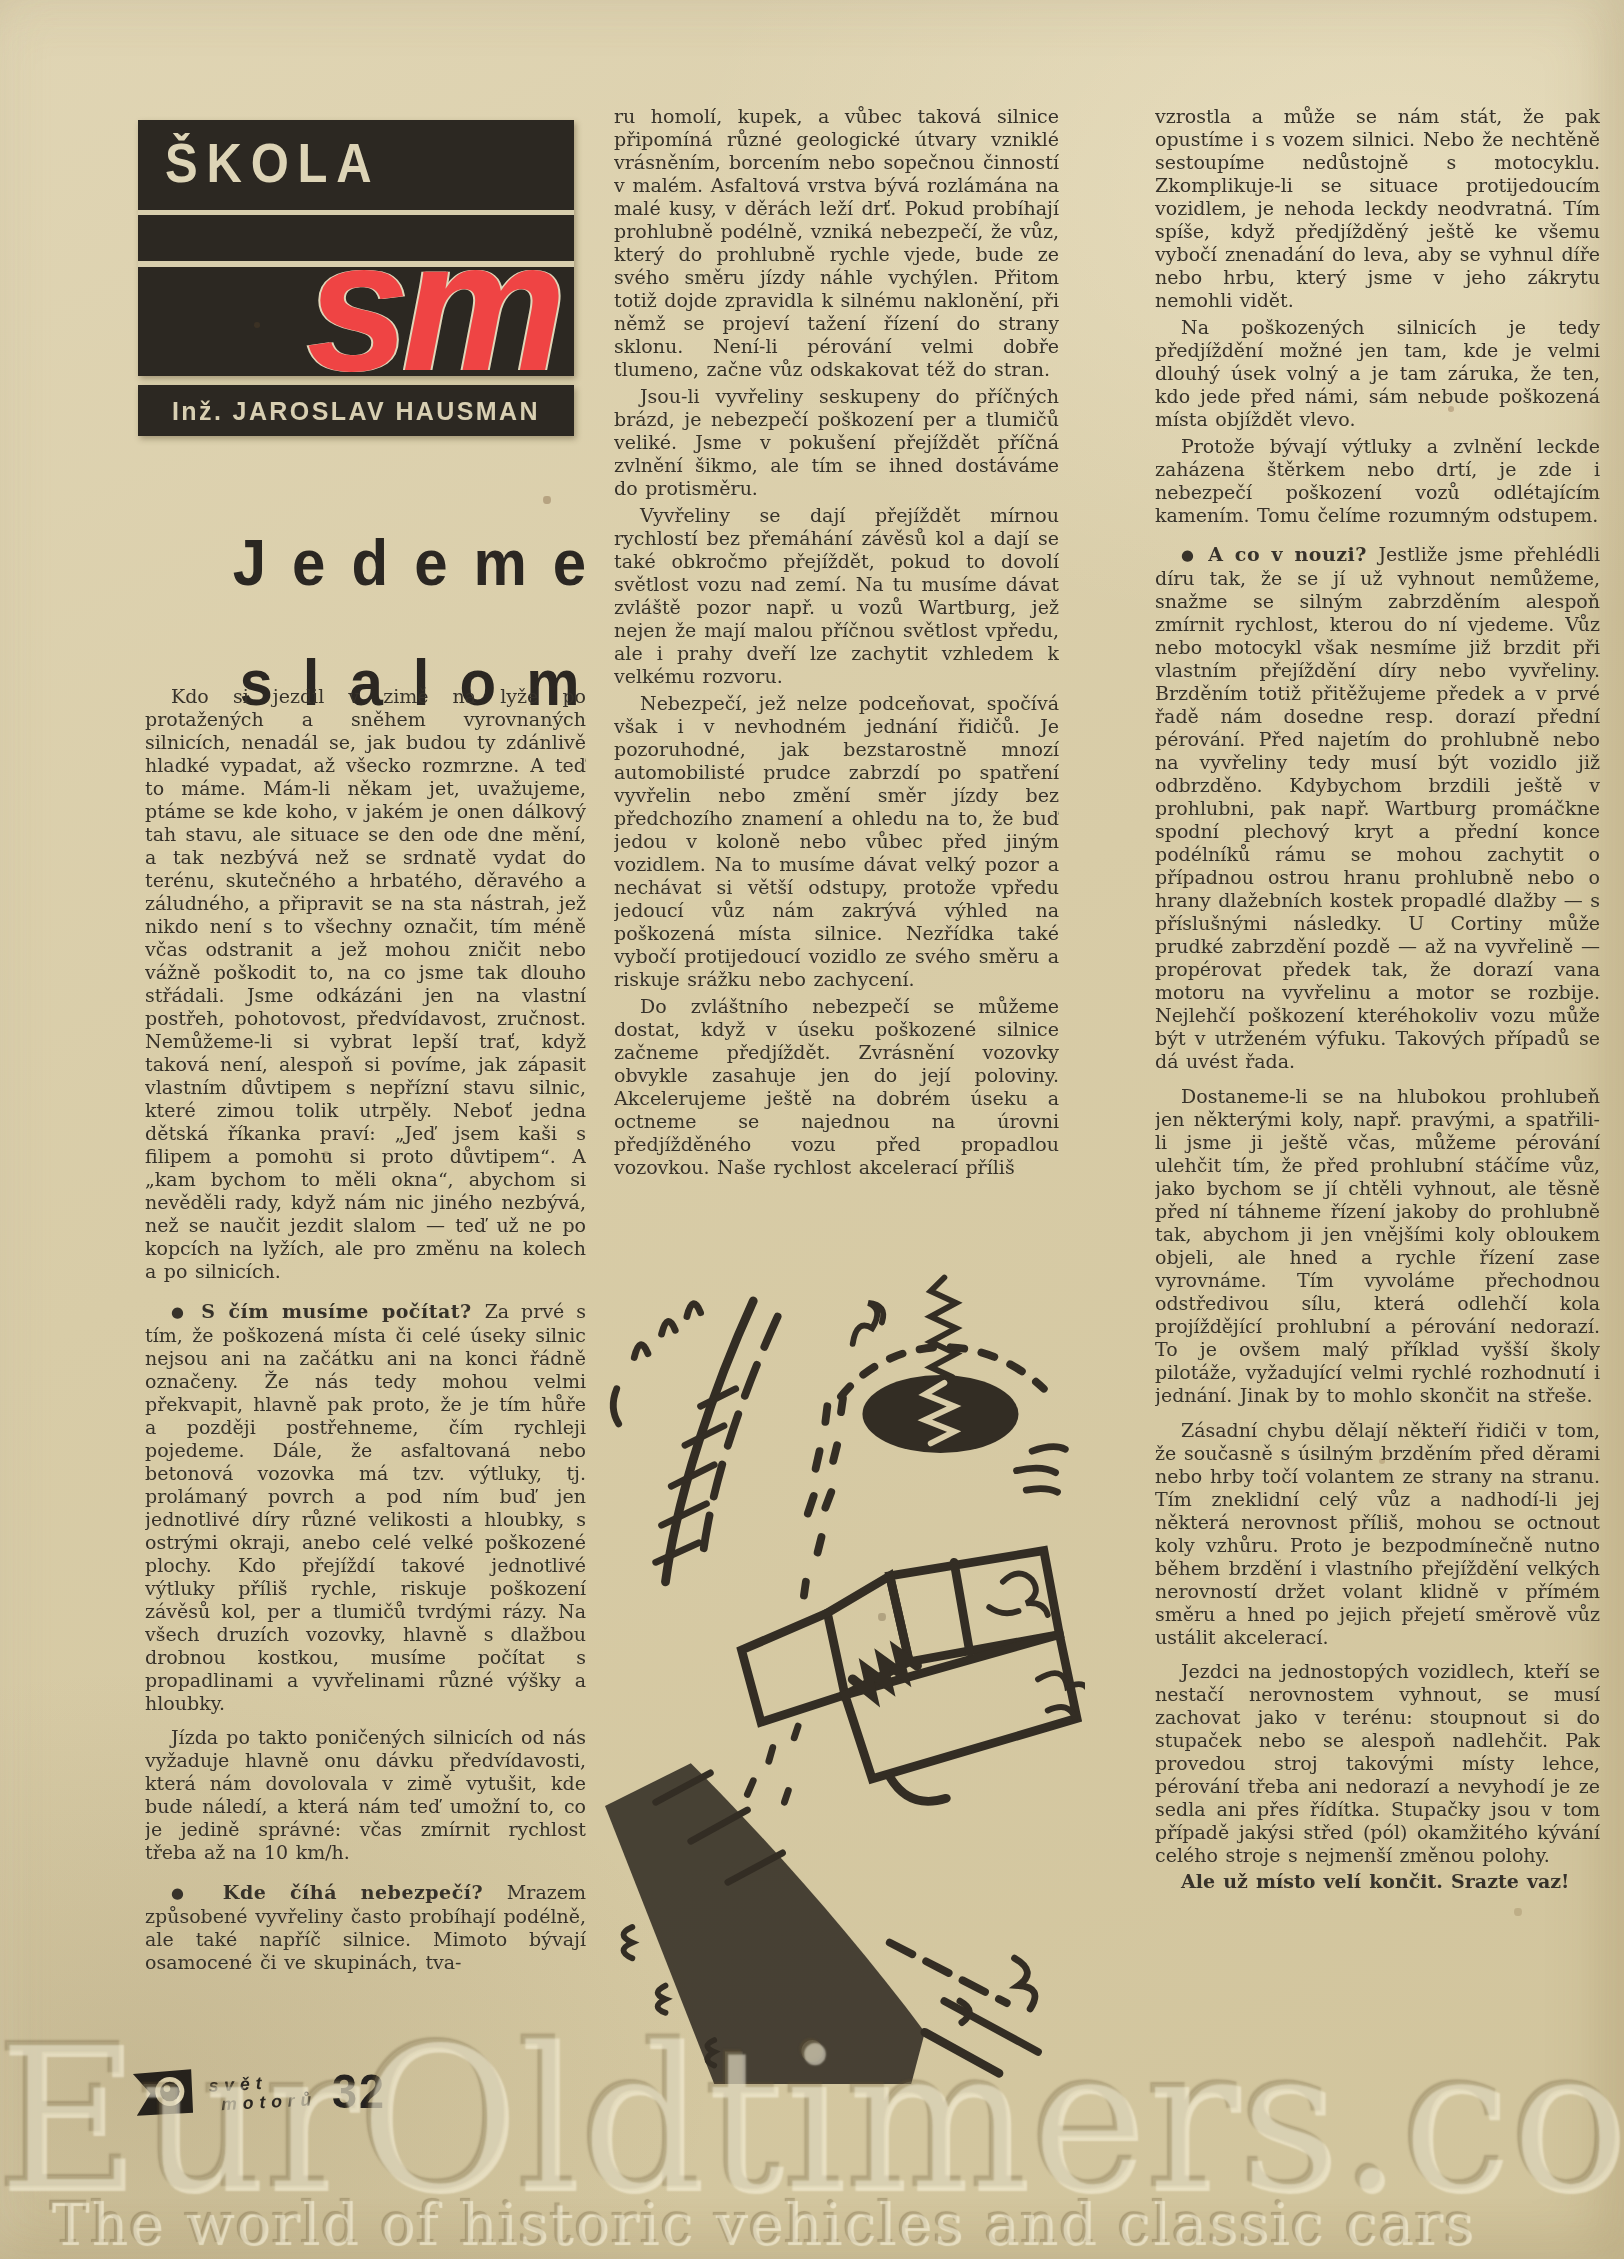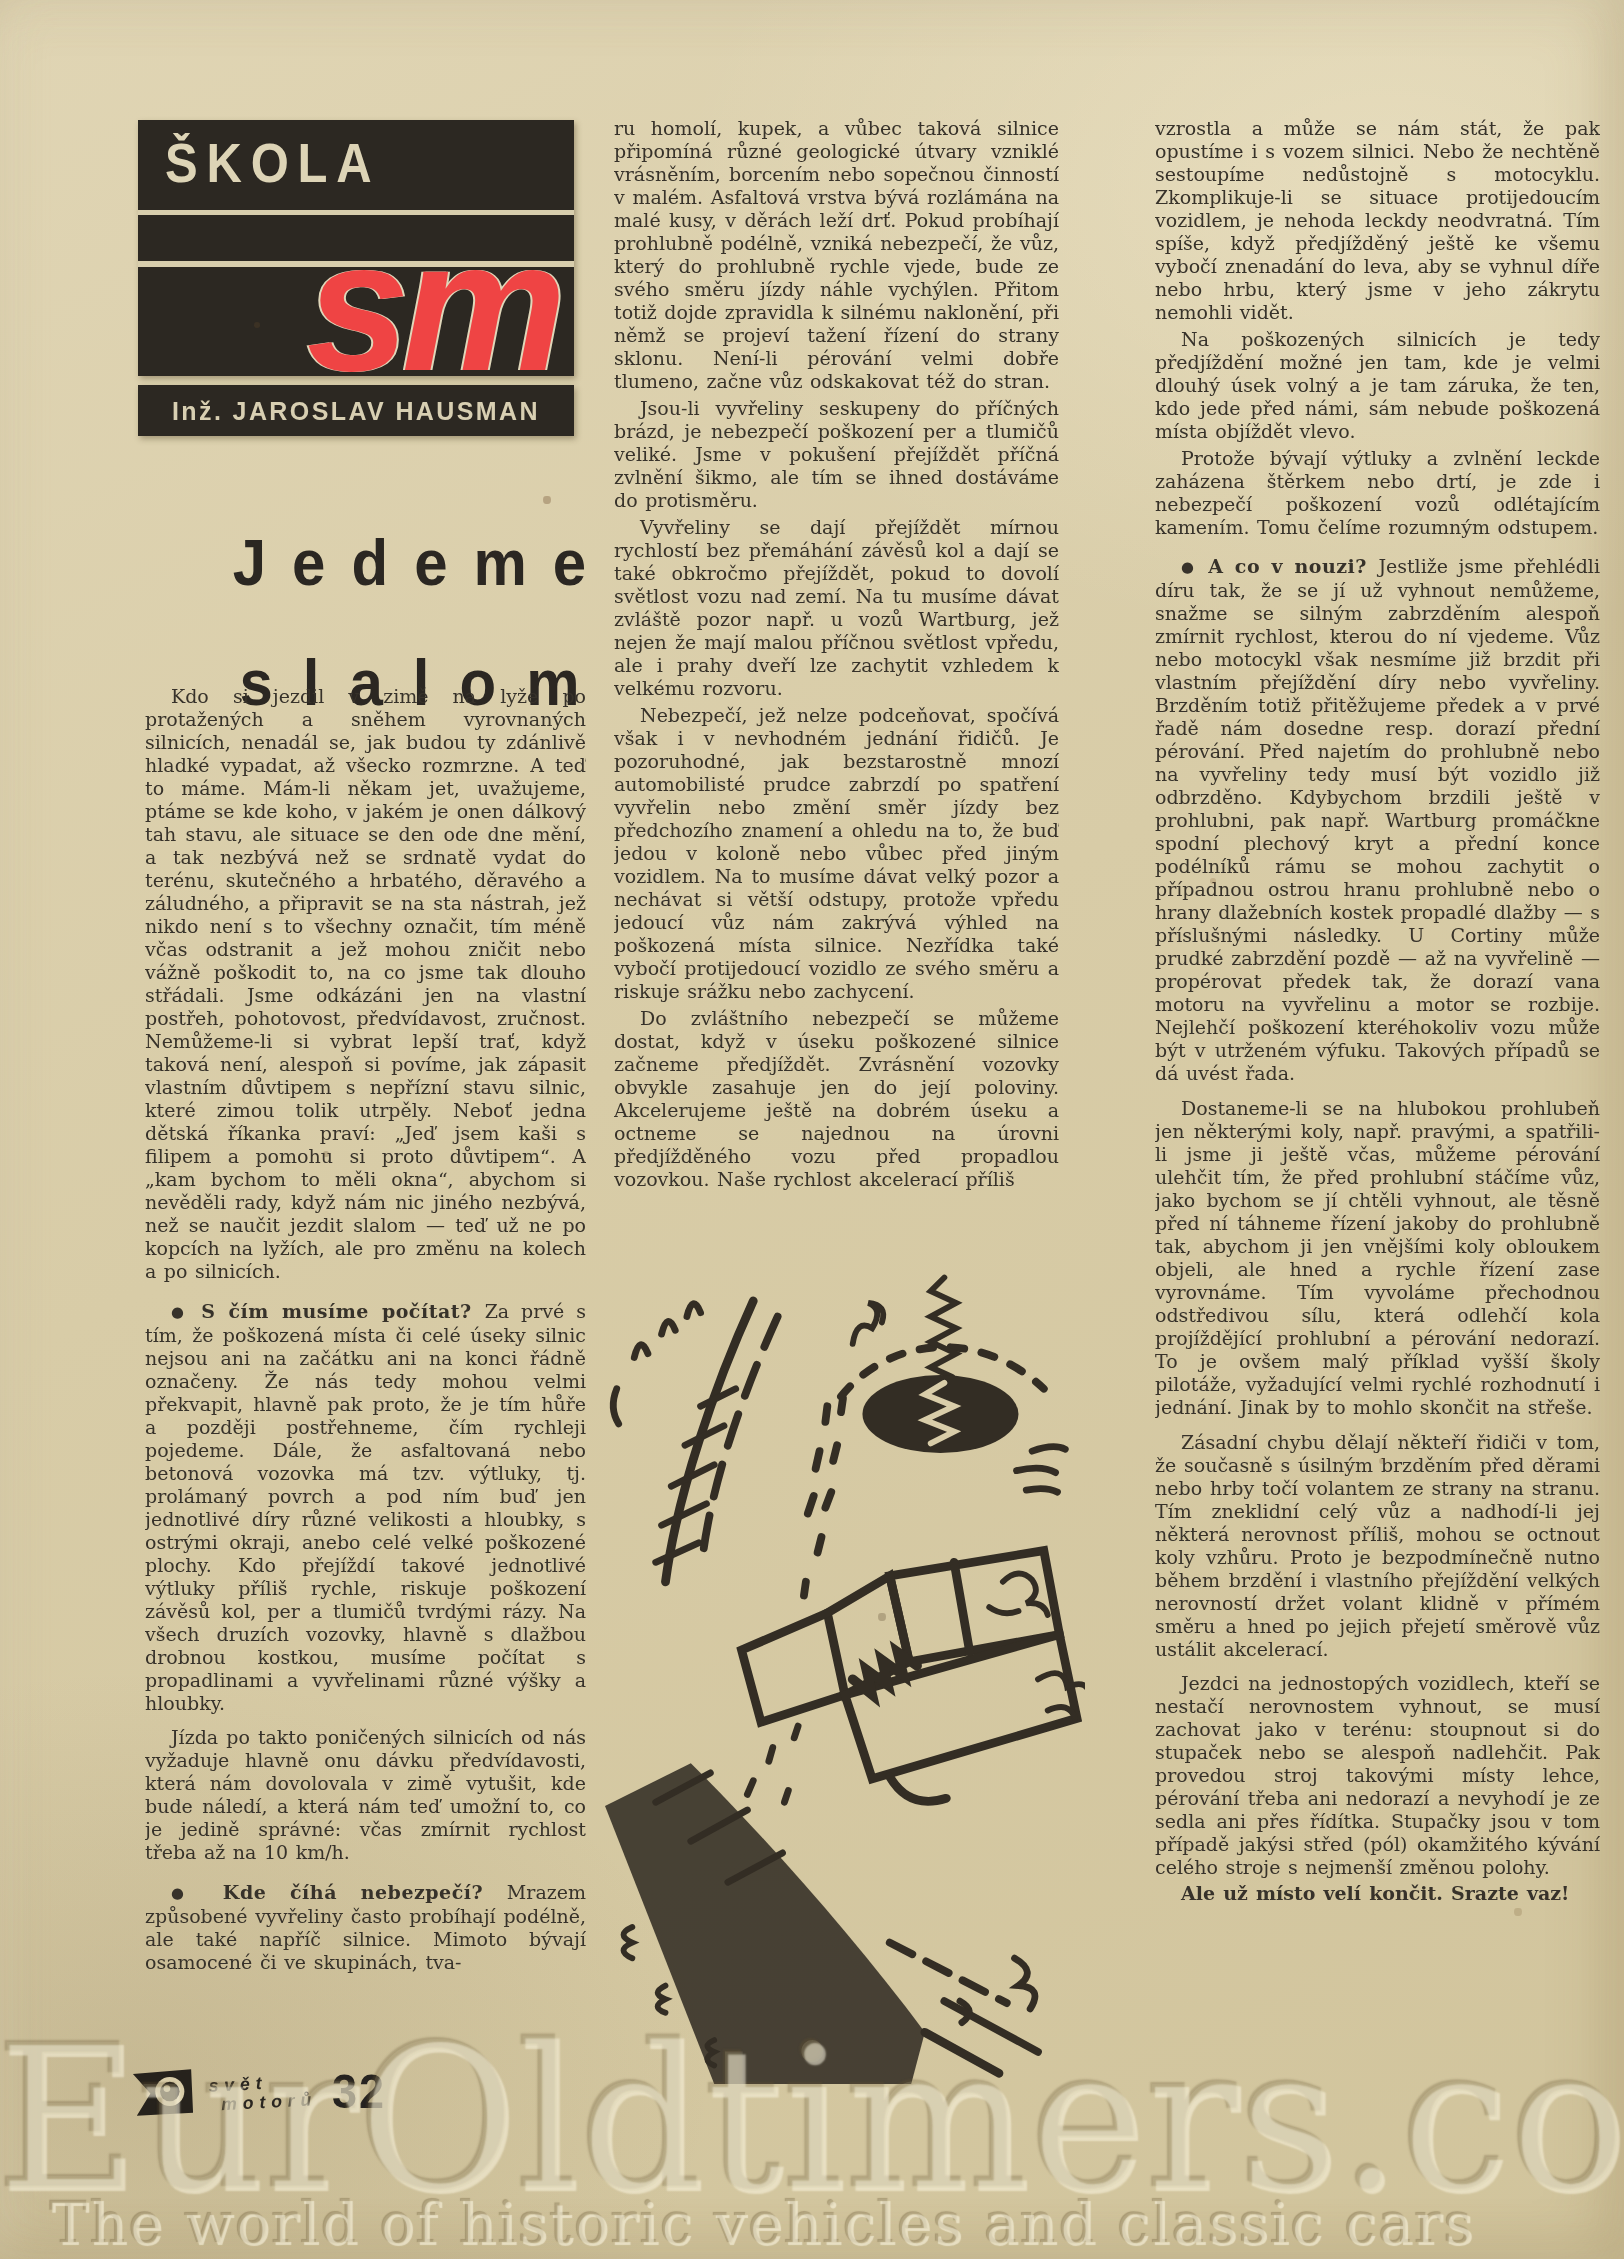--- a/index.html
+++ b/index.html
@@ -31,21 +31,21 @@
     font-family:"Liberation Sans",sans-serif;font-weight:bold;color:#2b2722;}
   .title .t1{display:block;font-size:60px;letter-spacing:26px;margin-right:-26px;transform:scaleY(1.08);}
   .title .t2{display:block;font-size:60px;letter-spacing:30px;margin-right:-30px;margin-top:51px;transform:scaleY(1.08);}
   
   .col{position:absolute;font-size:19px;line-height:23px;text-align:justify;
     color:#37322a;word-spacing:1.5px;overflow:hidden;}
   .col1{left:145px;top:685px;width:441px;height:1365px;}
   .col2{left:614px;top:101px;width:445px;height:1162px;}
   .col3{left:1155px;top:101px;width:445px;height:1943px;}
   .para{margin:0;text-indent:26px;}
-  .para.cont{text-indent:0;margin-top:16px;}
+  .para.cont{text-indent:0;margin-top:4px;}
   .para.first{margin-top:0;}
   .para.plain{margin-top:3.9px;}
   .para.spaced{margin-top:11.7px;}
   .para.bullet{margin-top:16.6px;}
   .para.bold-end{margin-top:2.9px;font-weight:bold;}
   .bullet-glyph{font-size:0.78em;position:relative;top:-1px;letter-spacing:0;}
   .lead{letter-spacing:0.5px;}
   
   .illo{position:absolute;left:597px;top:1260px;width:488px;height:824px;}
   

